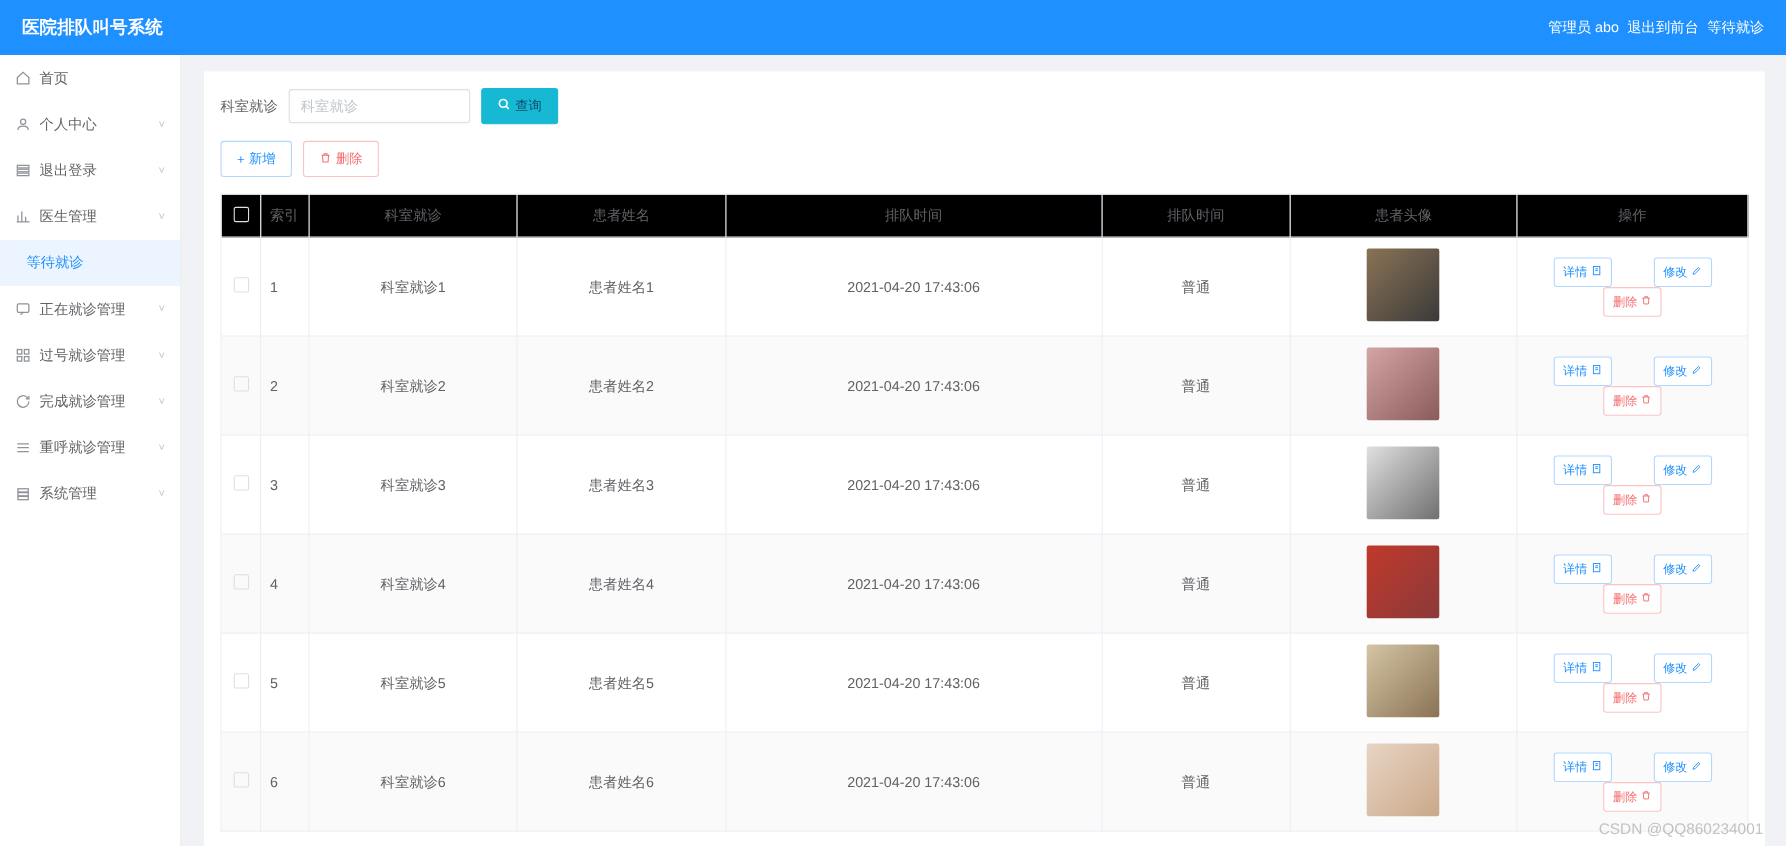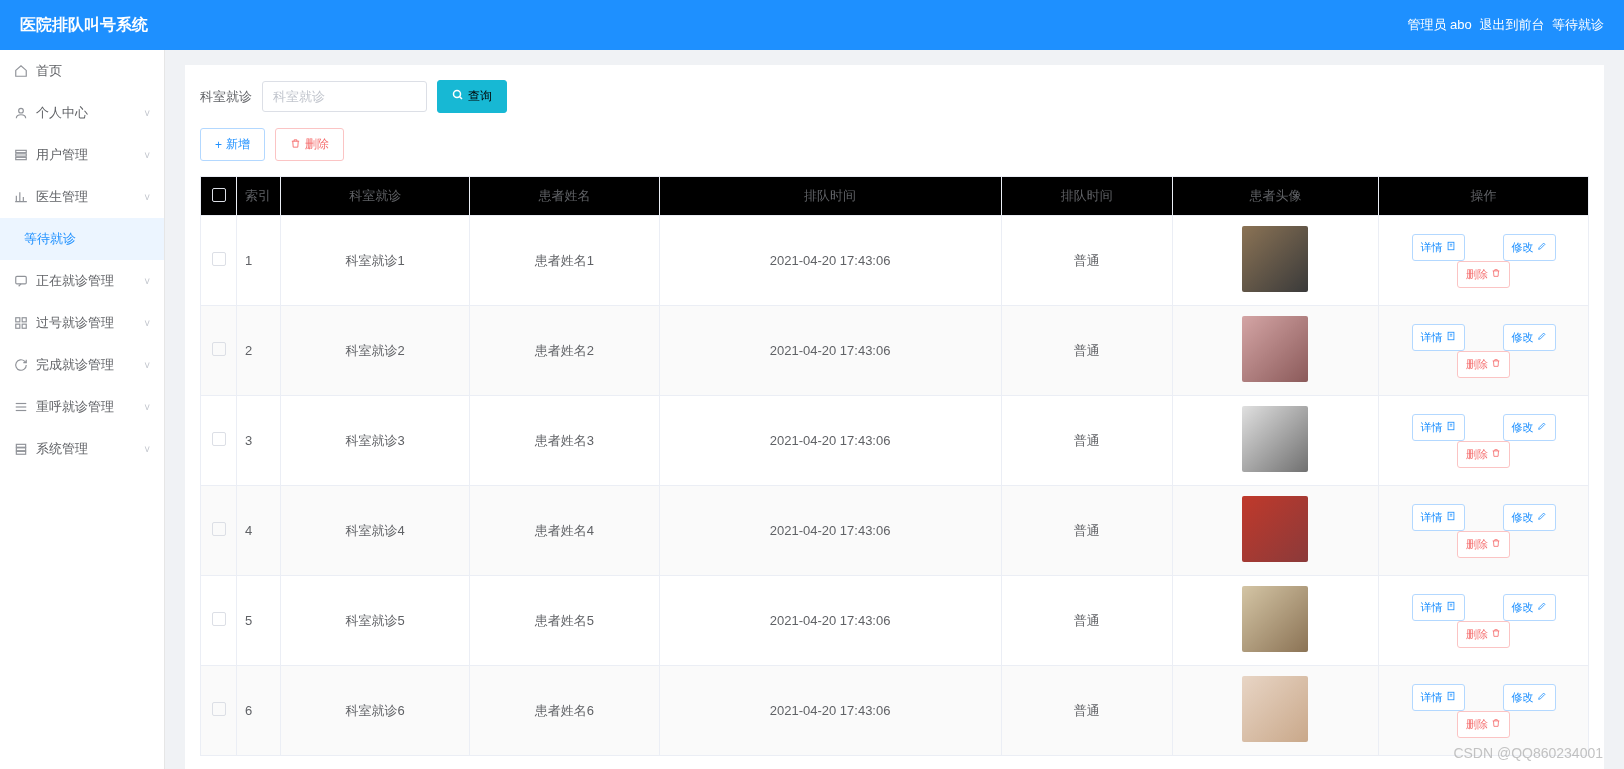--- a/index.html
+++ b/index.html
@@ -18,21 +18,21 @@
 .main { flex: 1; padding: 15px 20px; overflow-y: auto; }
 .breadcrumb { font-size: 13px; margin-bottom: 15px; }
 .breadcrumb .sep { margin: 0 6px; color: #c0c4cc; }
 .breadcrumb .cur { color: #97a8be; }
 .panel { background: #fff; padding: 15px; }
 .search-row { display: flex; align-items: center; gap: 10px; margin-bottom: 15px; }
 .search-row label { color: #606266; }
 .input { border: 1px solid #dcdfe6; border-radius: 3px; padding: 7px 10px; width: 165px; font-size: 13px; outline: none; }
 .input::placeholder { color: #c0c4cc; }
 .btn { border: 1px solid #dcdfe6; background: #fff; padding: 7px 14px; border-radius: 3px; cursor: pointer; font-size: 12px; display: inline-flex; align-items: center; gap: 4px; }
-.btn-query { background: #17b8d4; border-color: #17b8d4; color: #000000; }
+.btn-query { background: #17b8d4; border-color: #17b8d4; color: #0c4a6e; }
 .btn-add { color: #1E90FF; border-color: #b3d8ff; }
 .btn-del { color: #f56c6c; border-color: #fbc4c4; }
 .action-row { display: flex; gap: 10px; margin-bottom: 15px; }
 table { width: 100%; border-collapse: collapse; font-size: 13px; }
 th, td { border: 1px solid #ebeef5; padding: 10px 8px; text-align: center; color: #606266; }
 th { background: #000000; font-weight: 500; }
 tbody tr:nth-child(even) { background: #fafafa; }
 .checkbox { width: 14px; height: 14px; border: 1px solid #dcdfe6; border-radius: 2px; display: inline-block; cursor: pointer; }
 .avatar { width: 66px; height: 66px; background: #ddd; display: inline-block; border-radius: 2px; background-size: cover; background-position: center; }
 .av1 { background: linear-gradient(135deg,#8b7355,#3a3a3a); }
@@ -79,21 +79,21 @@
         </span>
         <span class="chev">˅</span>
       </div>
       <div class="menu-item">
         <span class="left">
           <span class="icon"><svg width="14" height="14" viewBox="0 0 24 24" fill="none" stroke="#909399" stroke-width="2">
               <rect x="3" y="4" width="18" height="4"></rect>
               <rect x="3" y="10" width="18" height="4"></rect>
               <rect x="3" y="16" width="18" height="4"></rect>
             </svg></span>
-          <span>用户管理</span>
+          <span>退出登录</span>
         </span>
         <span class="chev">˅</span>
       </div>
       <div class="menu-item">
         <span class="left">
           <span class="icon"><svg width="14" height="14" viewBox="0 0 24 24" fill="none" stroke="#909399" stroke-width="2">
               <path d="M4 20V10M10 20V4M16 20v-8M22 20H2"></path>
             </svg></span>
           <span>医生管理</span>
         </span>

